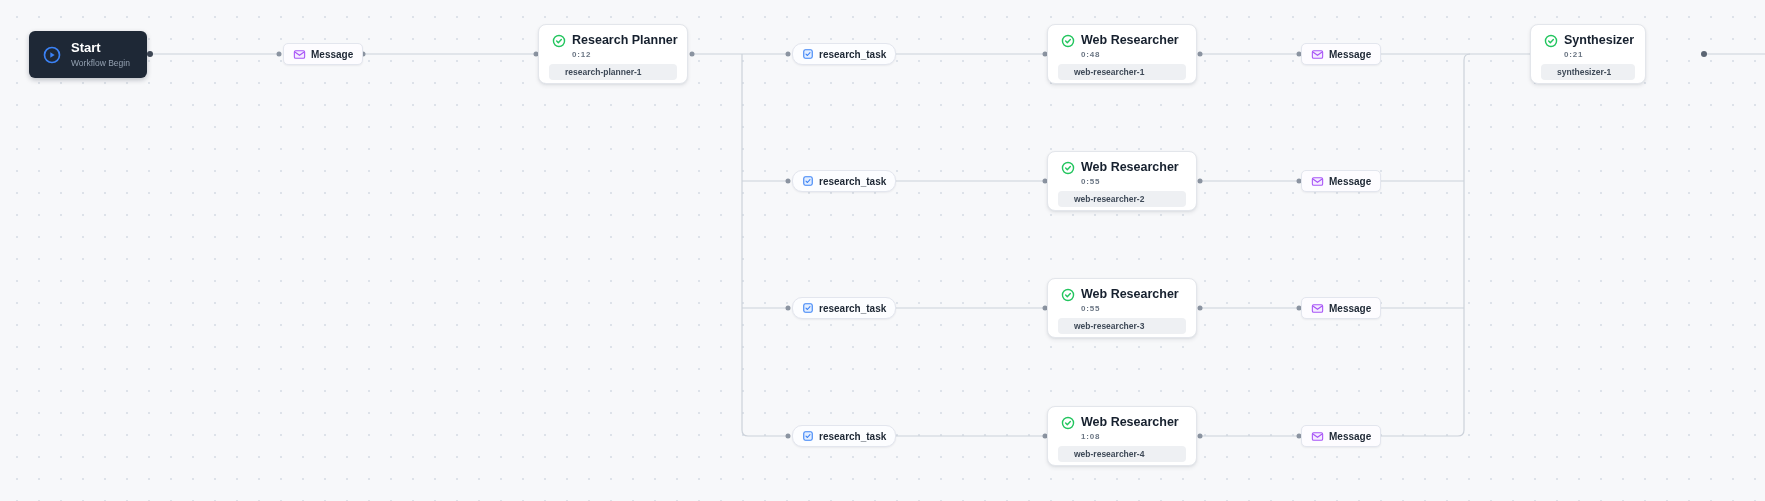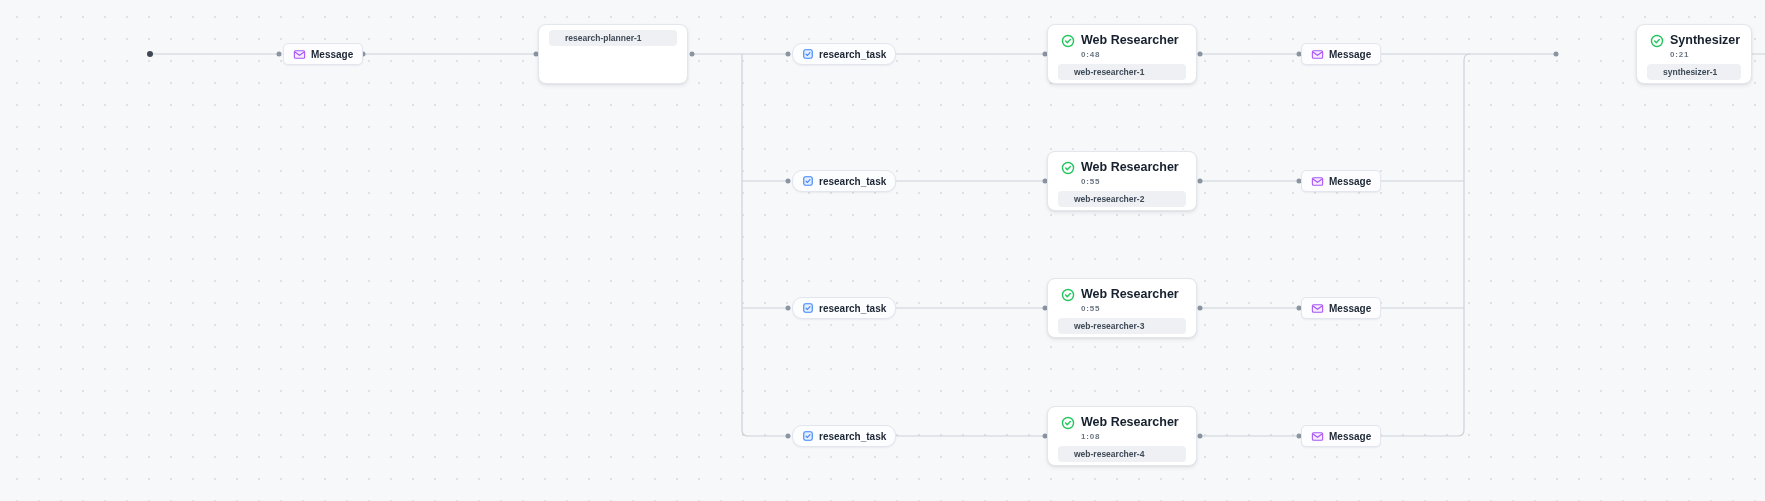--- a/index.html
+++ b/index.html
@@ -128,32 +128,56 @@
         <circle cx="1375" cy="181" r="2.5"></circle>
       <circle cx="1299" cy="308" r="2.5"></circle>
         <circle cx="1375" cy="308" r="2.5"></circle>
       <circle cx="1299" cy="436" r="2.5"></circle>
         <circle cx="1375" cy="436" r="2.5"></circle>
       <circle cx="1556" cy="54" r="2.5"></circle>
       <circle cx="1704" cy="54" r="3" fill="#5b6573"></circle>
     </g>
   </svg>
 
+  <div class="start-node" style="left:29px; top:31px;">
+    <span class="icon">
+      <svg width="20" height="20" viewBox="0 0 24 24">
+          <circle cx="12" cy="12" r="9" fill="none" stroke="#3b82f6" stroke-width="2"></circle>
+          <path d="M10 8.6 L15.2 12 L10 15.4 Z" fill="#3b82f6"></path>
+        </svg>
+    </span>
+    <span>
+      <div class="start-title">Start</div>
+      <div class="start-sub">Workflow Begin</div>
+    </span>
+  </div>
 
   <div class="badge badge-msg" style="left:283px; top:43px;">
     <span class="icon">
       <svg width="13" height="13" viewBox="0 0 24 24">
           <rect x="2.5" y="5" width="19" height="14" rx="2.5" fill="#f5ecff" stroke="#a855f7" stroke-width="2"></rect>
           <path d="M3.5 7.5 L12 13.5 L20.5 7.5" fill="none" stroke="#a855f7" stroke-width="2"></path>
         </svg>
     </span>
     <span class="badge-label">Message</span>
   </div>
 
   <div class="card" style="left:538px; top:24px; width:150px;">
+    <div class="card-head">
+      <span class="icon">
+        <svg width="14" height="14" viewBox="0 0 24 24">
+            <circle cx="12" cy="12" r="9.5" fill="#ffffff" stroke="#22c55e" stroke-width="2.4"></circle>
+            <path d="M8 12.2 L10.8 15 L16 9.4" fill="none" stroke="#22c55e" stroke-width="2.4" stroke-linecap="round" stroke-linejoin="round"></path>
+          </svg>
+      </span>
+      <span>
+        <div class="card-title">Research Planner</div>
+        <div class="card-duration">0:12</div>
+      </span>
+    </div>
     <div class="card-id">research-planner-1</div>
   </div>
 
   <div class="badge badge-task" style="left:792px; top:43px;">
     <span class="icon">
       <svg width="12" height="12" viewBox="0 0 24 24">
           <rect x="3.5" y="3.5" width="17" height="17" rx="3.5" fill="#e3eeff" stroke="#3b82f6" stroke-width="2.2"></rect>
           <path d="M8 12.3 L10.8 15 L16 9.2" fill="none" stroke="#3b82f6" stroke-width="2.2" stroke-linecap="round" stroke-linejoin="round"></path>
         </svg>
     </span>
@@ -278,21 +302,21 @@
   <div class="badge badge-msg" style="left:1301px; top:425px;">
     <span class="icon">
       <svg width="13" height="13" viewBox="0 0 24 24">
           <rect x="2.5" y="5" width="19" height="14" rx="2.5" fill="#f5ecff" stroke="#a855f7" stroke-width="2"></rect>
           <path d="M3.5 7.5 L12 13.5 L20.5 7.5" fill="none" stroke="#a855f7" stroke-width="2"></path>
         </svg>
     </span>
     <span class="badge-label">Message</span>
   </div>
 
-  <div class="card" style="left:1636px; top:24px; width:116px;">
+  <div class="card" style="left:1530px; top:24px; width:116px;">
     <div class="card-head">
       <span class="icon">
         <svg width="14" height="14" viewBox="0 0 24 24">
             <circle cx="12" cy="12" r="9.5" fill="#ffffff" stroke="#22c55e" stroke-width="2.4"></circle>
             <path d="M8 12.2 L10.8 15 L16 9.4" fill="none" stroke="#22c55e" stroke-width="2.4" stroke-linecap="round" stroke-linejoin="round"></path>
           </svg>
       </span>
       <span>
         <div class="card-title">Synthesizer</div>
         <div class="card-duration">0:21</div>

